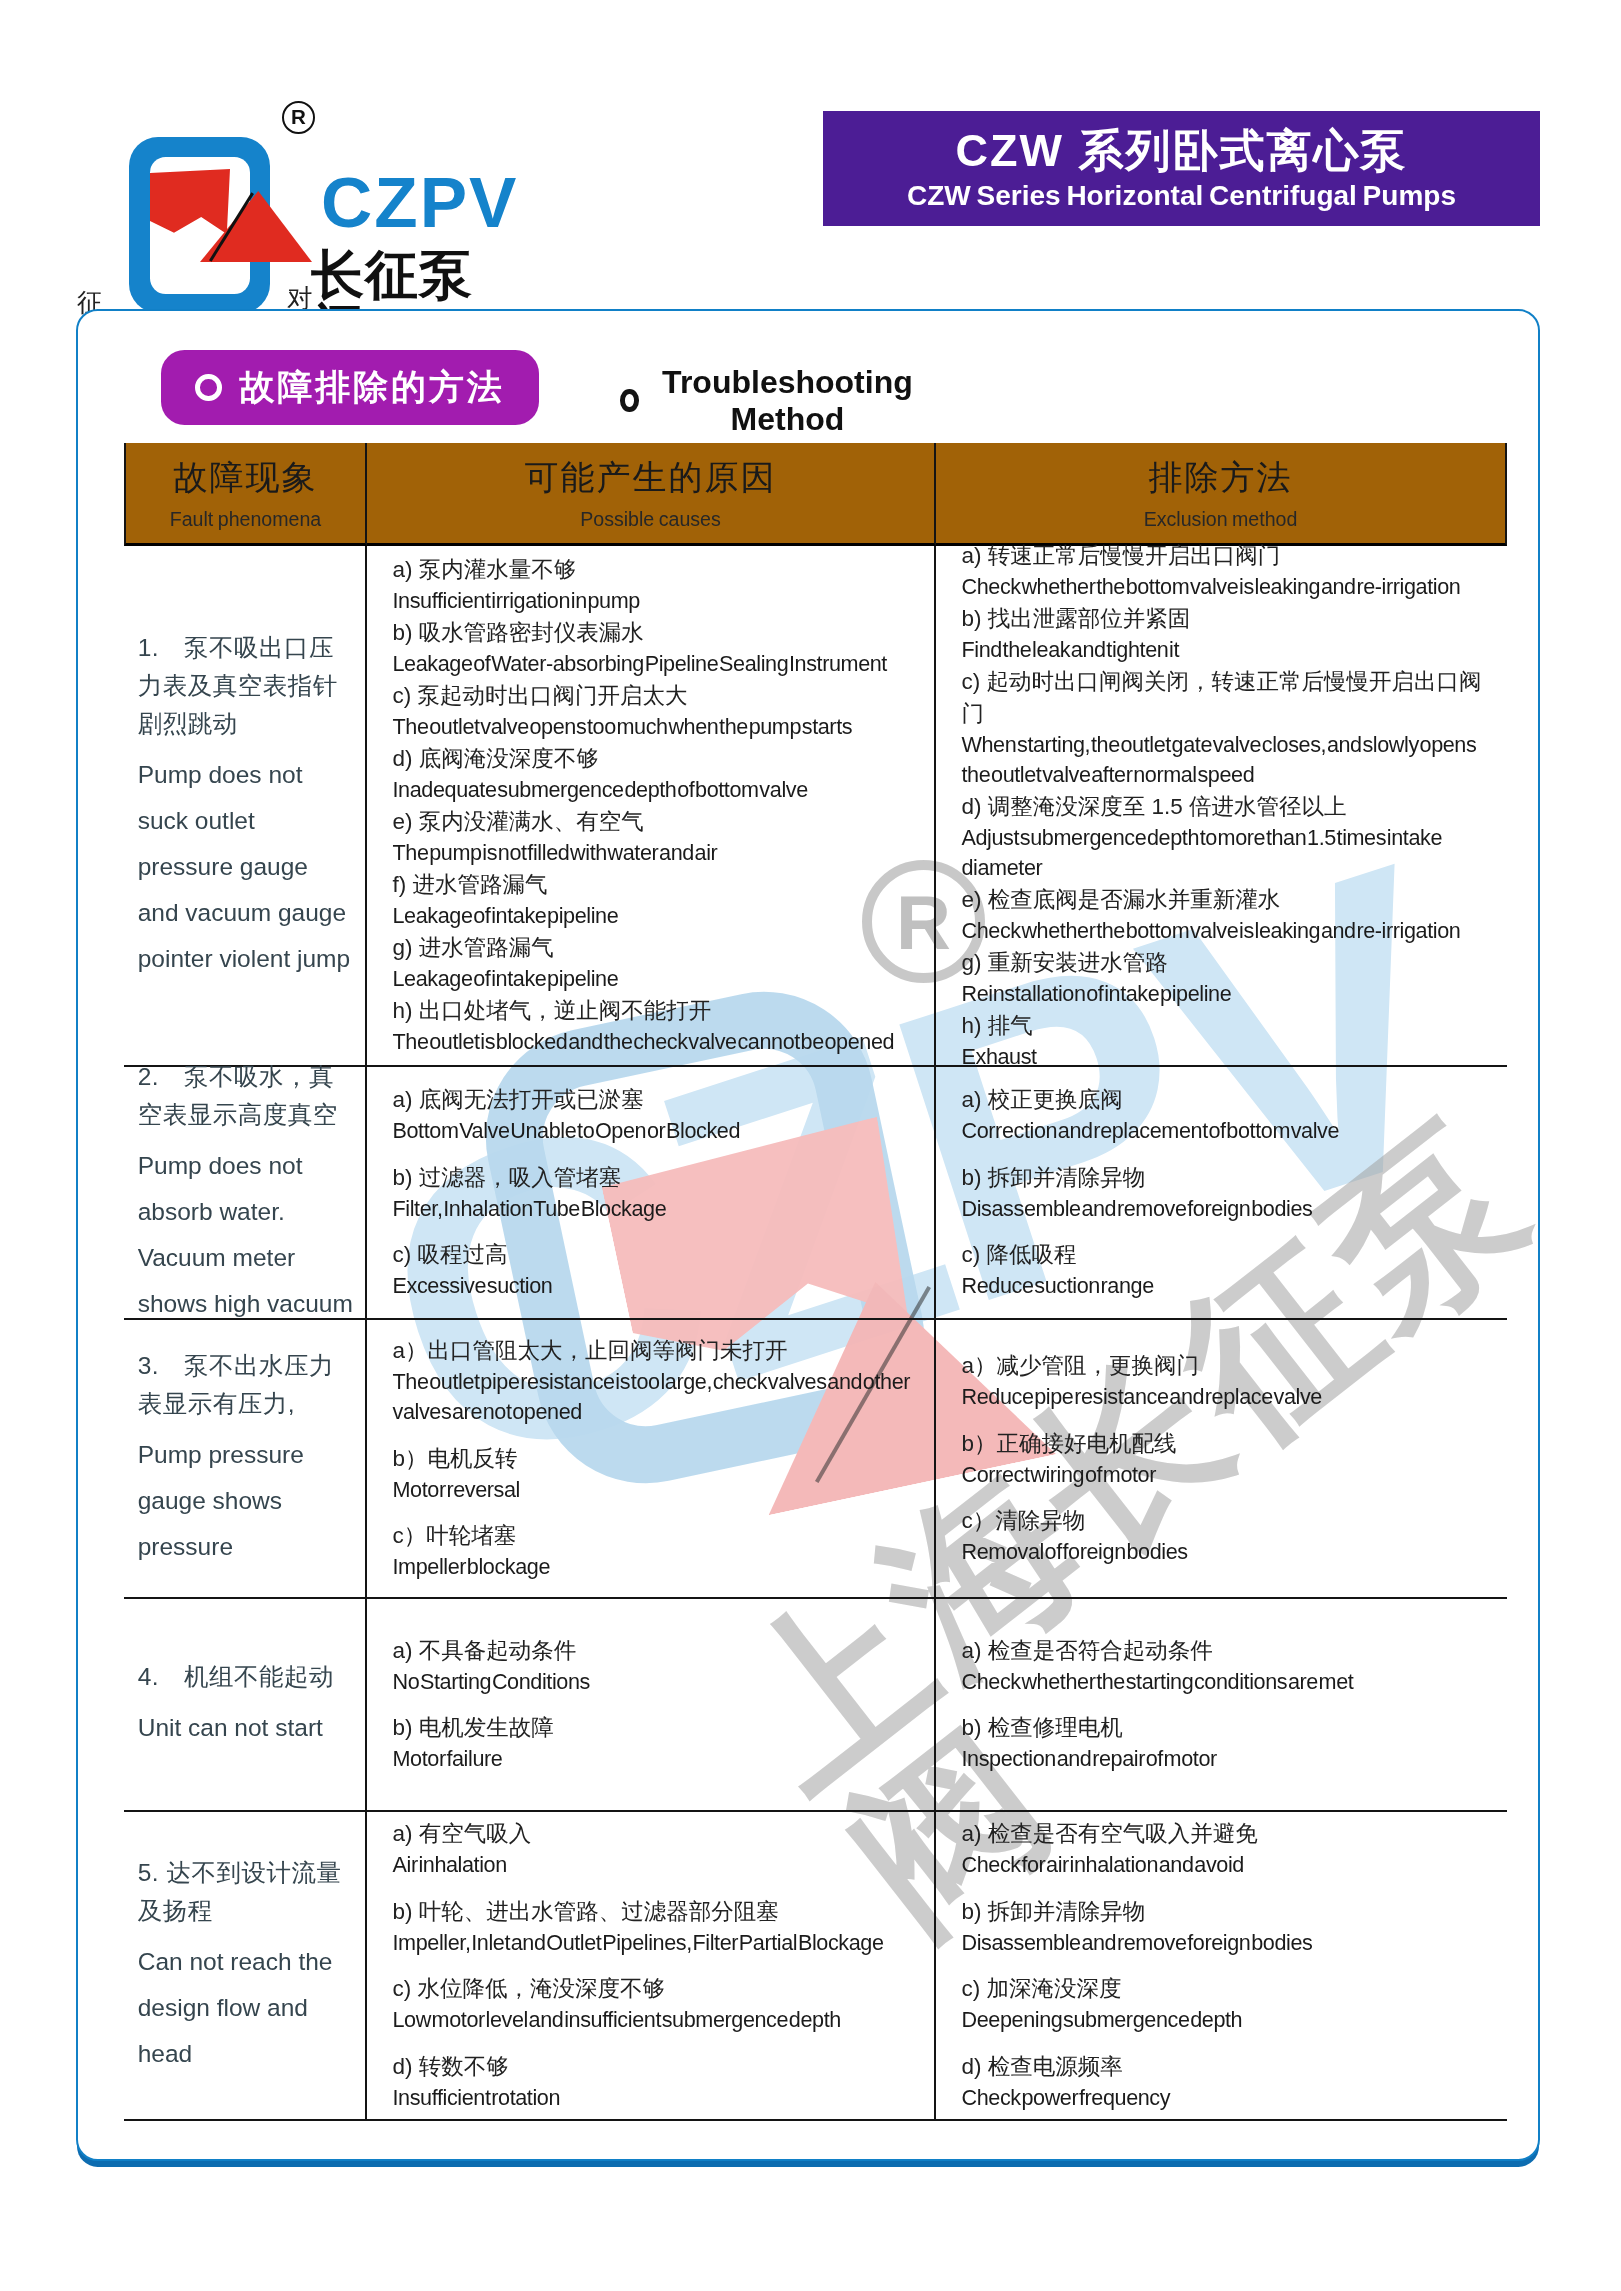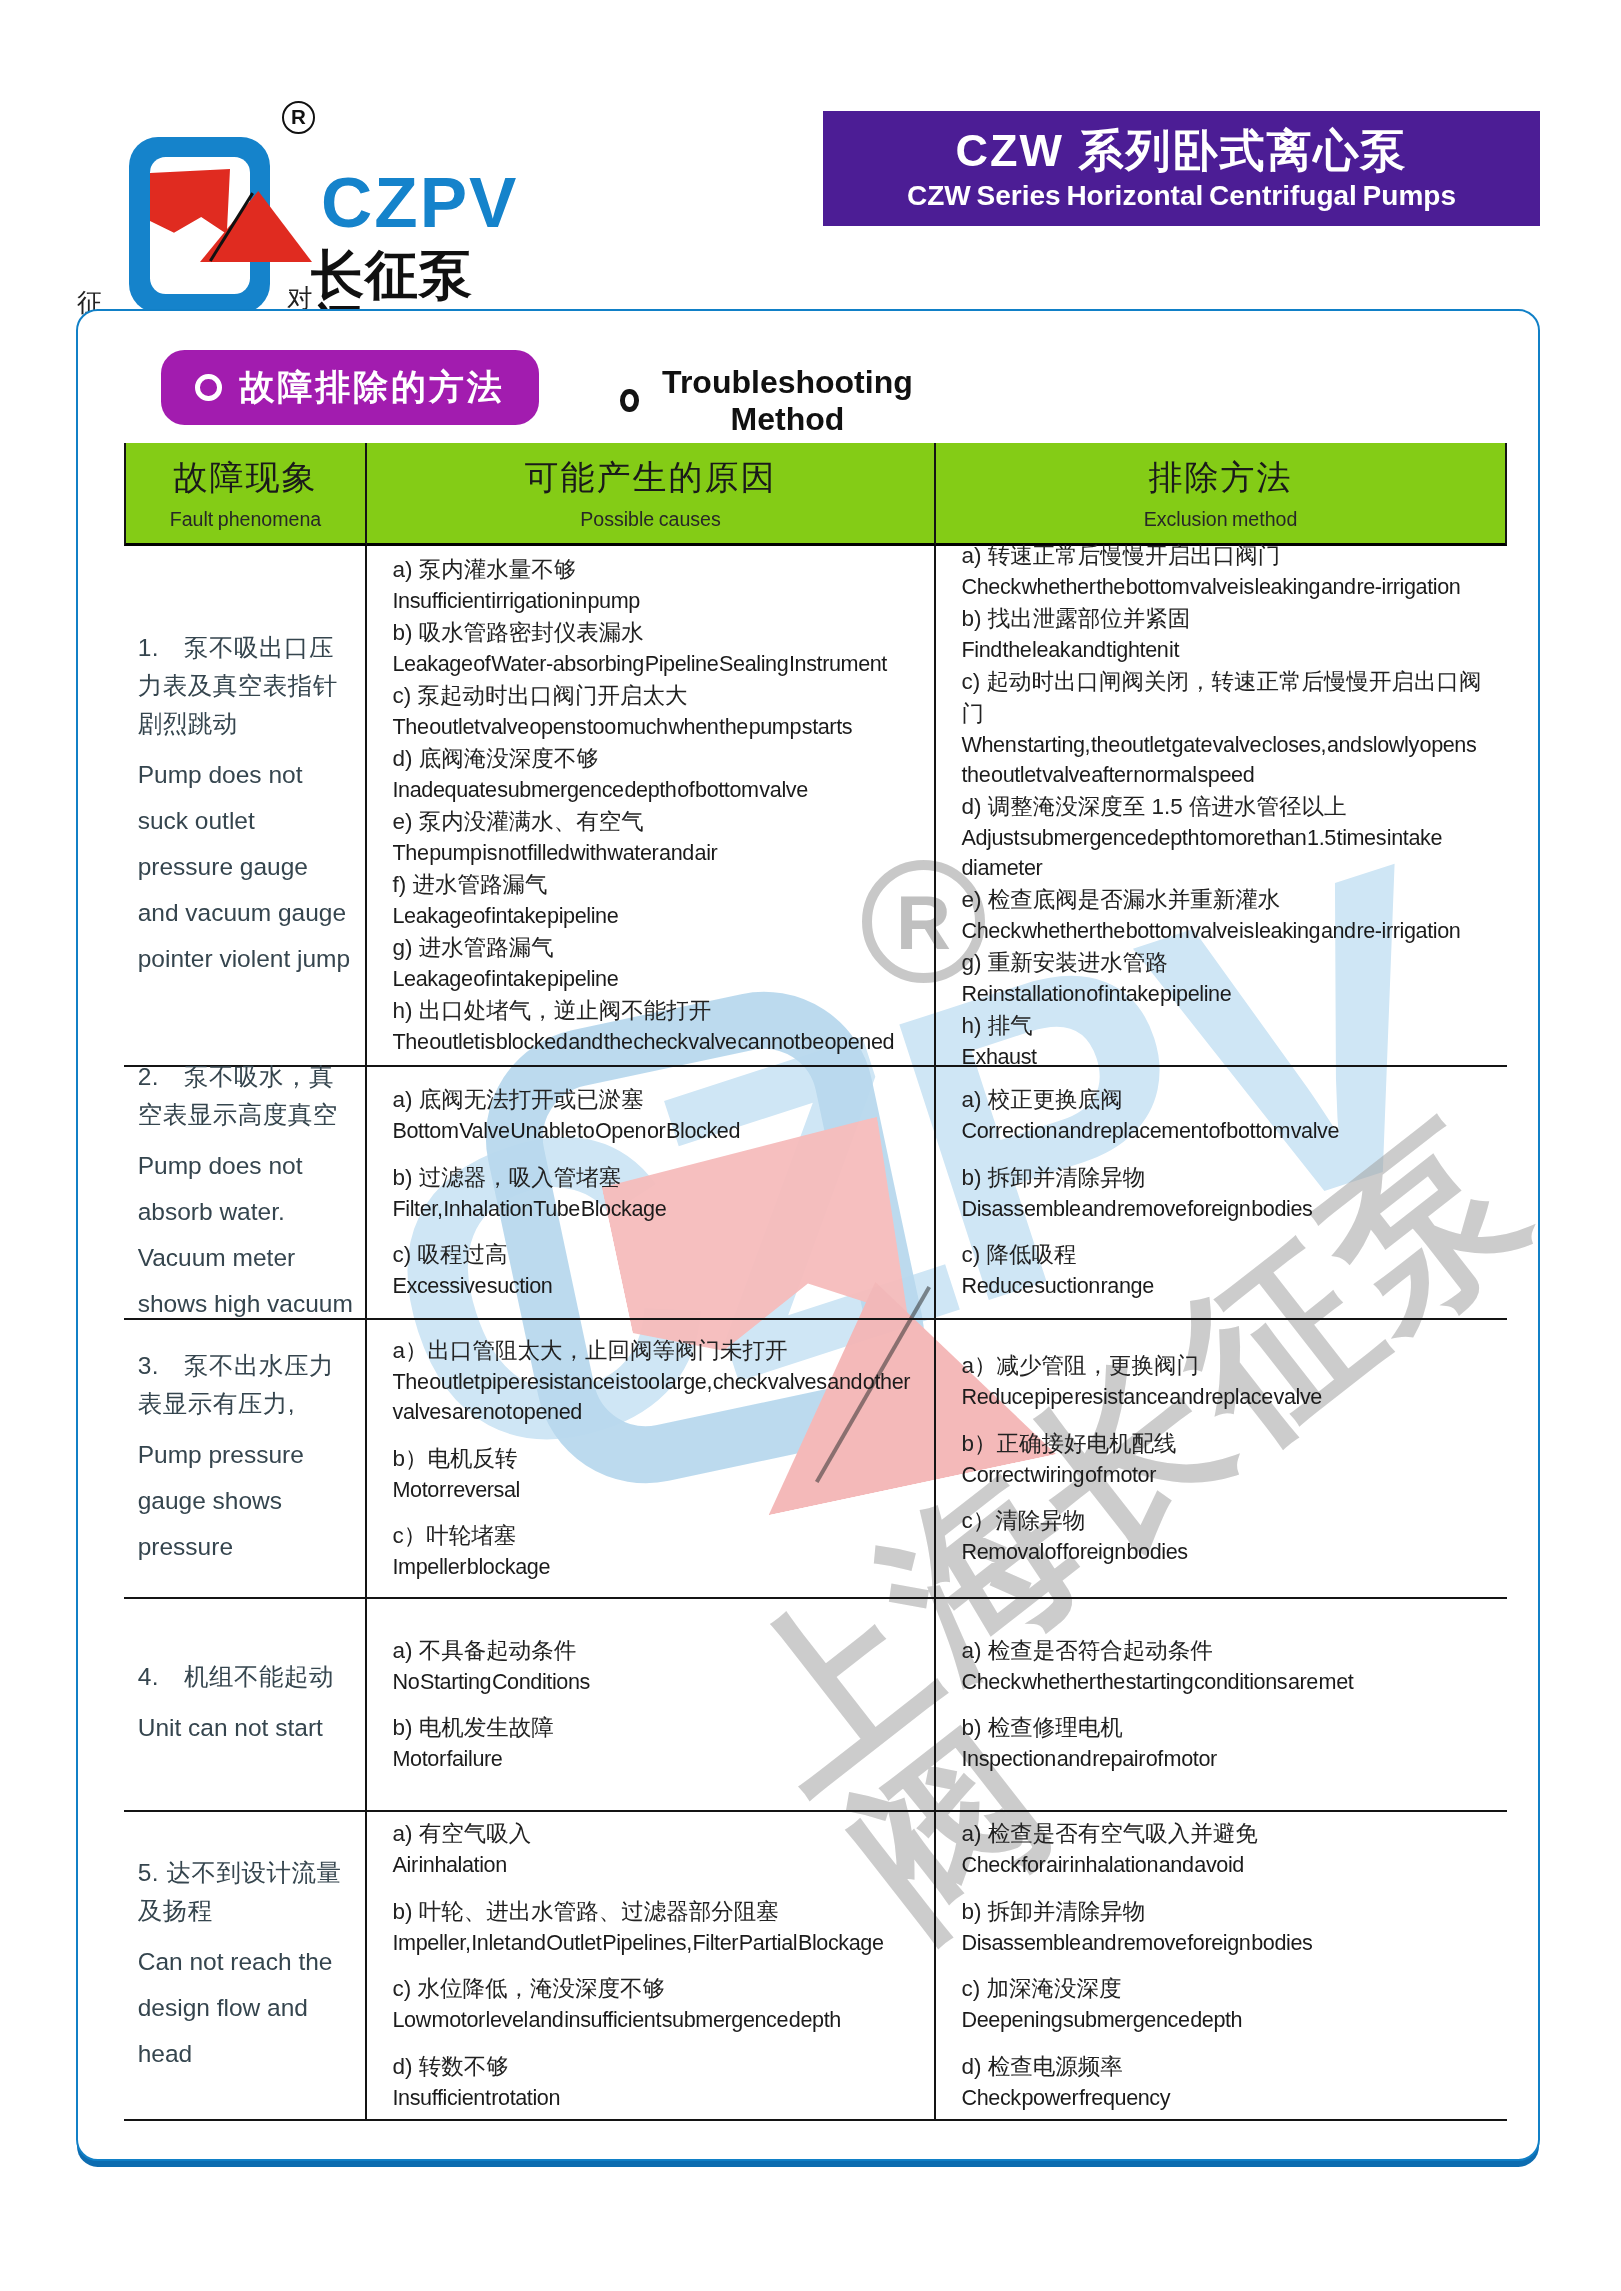--- a/index.html
+++ b/index.html
@@ -66,21 +66,21 @@
   .sec-en { position:absolute; left:459px; top:13.7px; display:flex; align-items:center; gap:21.6px;text-align:center; }
   .sec-en-ring { width:22.5px; height:22.5px; border:5.9px solid #141414; border-radius:50%; }
   .sec-en-text { color:#111; font-size:32px; font-weight:bold; letter-spacing:0; }
 
   
   .ts-table { position:absolute; left:46px; top:132px; width:1384px; z-index:1;
               display:grid; grid-template-columns:243px 569px 571px;
               grid-template-rows:103px 521px 253px 279px 213px 309px; }
   .cell { display:flex; flex-direction:column; justify-content:center; border-bottom:2px solid #141414; }
   .br { border-right:2px solid #141414; }
-  .th { background:#84cc16; border-bottom:3.9px solid #000; align-items:center; justify-content:center; gap:7.8px; }
+  .th { background:#a16207; border-bottom:3.9px solid #000; align-items:center; justify-content:center; gap:7.8px; }
   .th-first { border-left:2px solid #141414; }
   .th-last  { border-right:2px solid #141414; }
   .th-cn { font-size:34px; color:#1a1a1a; letter-spacing:2px; }
   .th-en { font-size:19.6px; color:#272727; word-spacing:-1px; }
 
   .cell-phenomenon { padding:0 9.8px 0 13.7px; color:#35454e; }
   .ph-cn { font-size:24.5px; line-height:38px; letter-spacing:0.5px; white-space:pre-wrap; }
   .ph-en { font-size:24.5px; line-height:46px; margin-top:9.8px; }
 
   .cell-list { padding-left:25.5px; padding-right:5.9px; gap:15.7px; }

